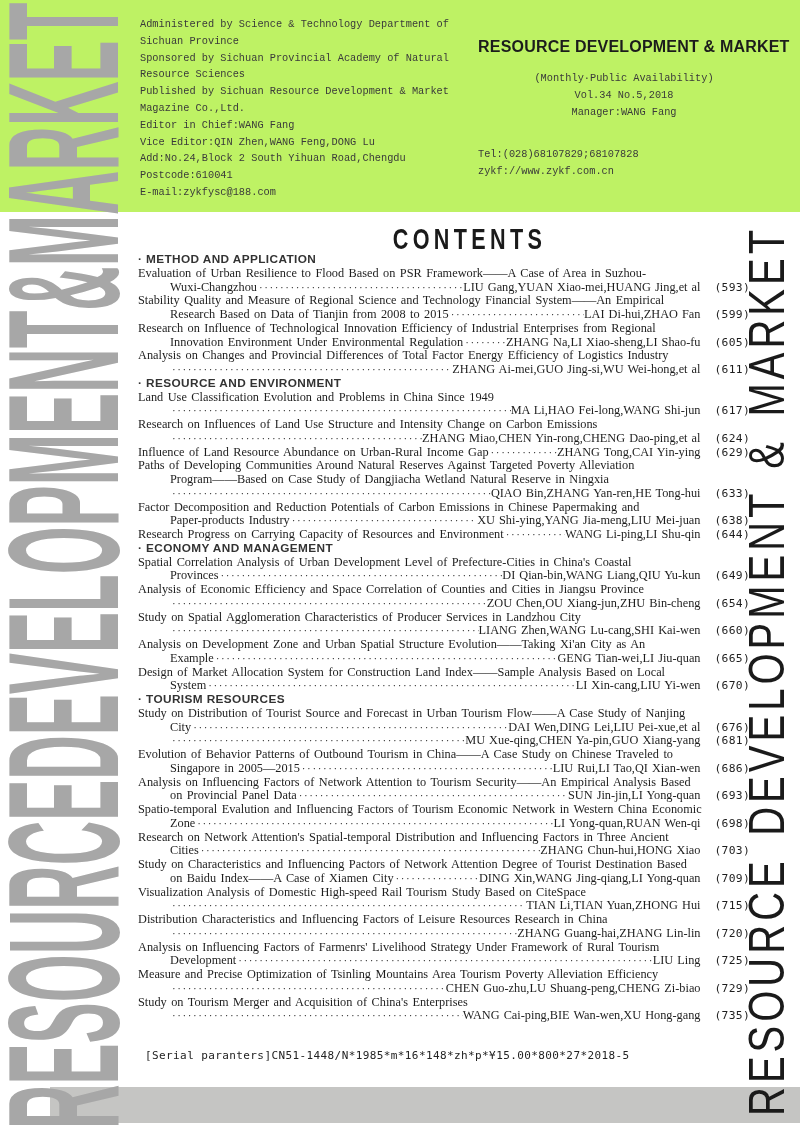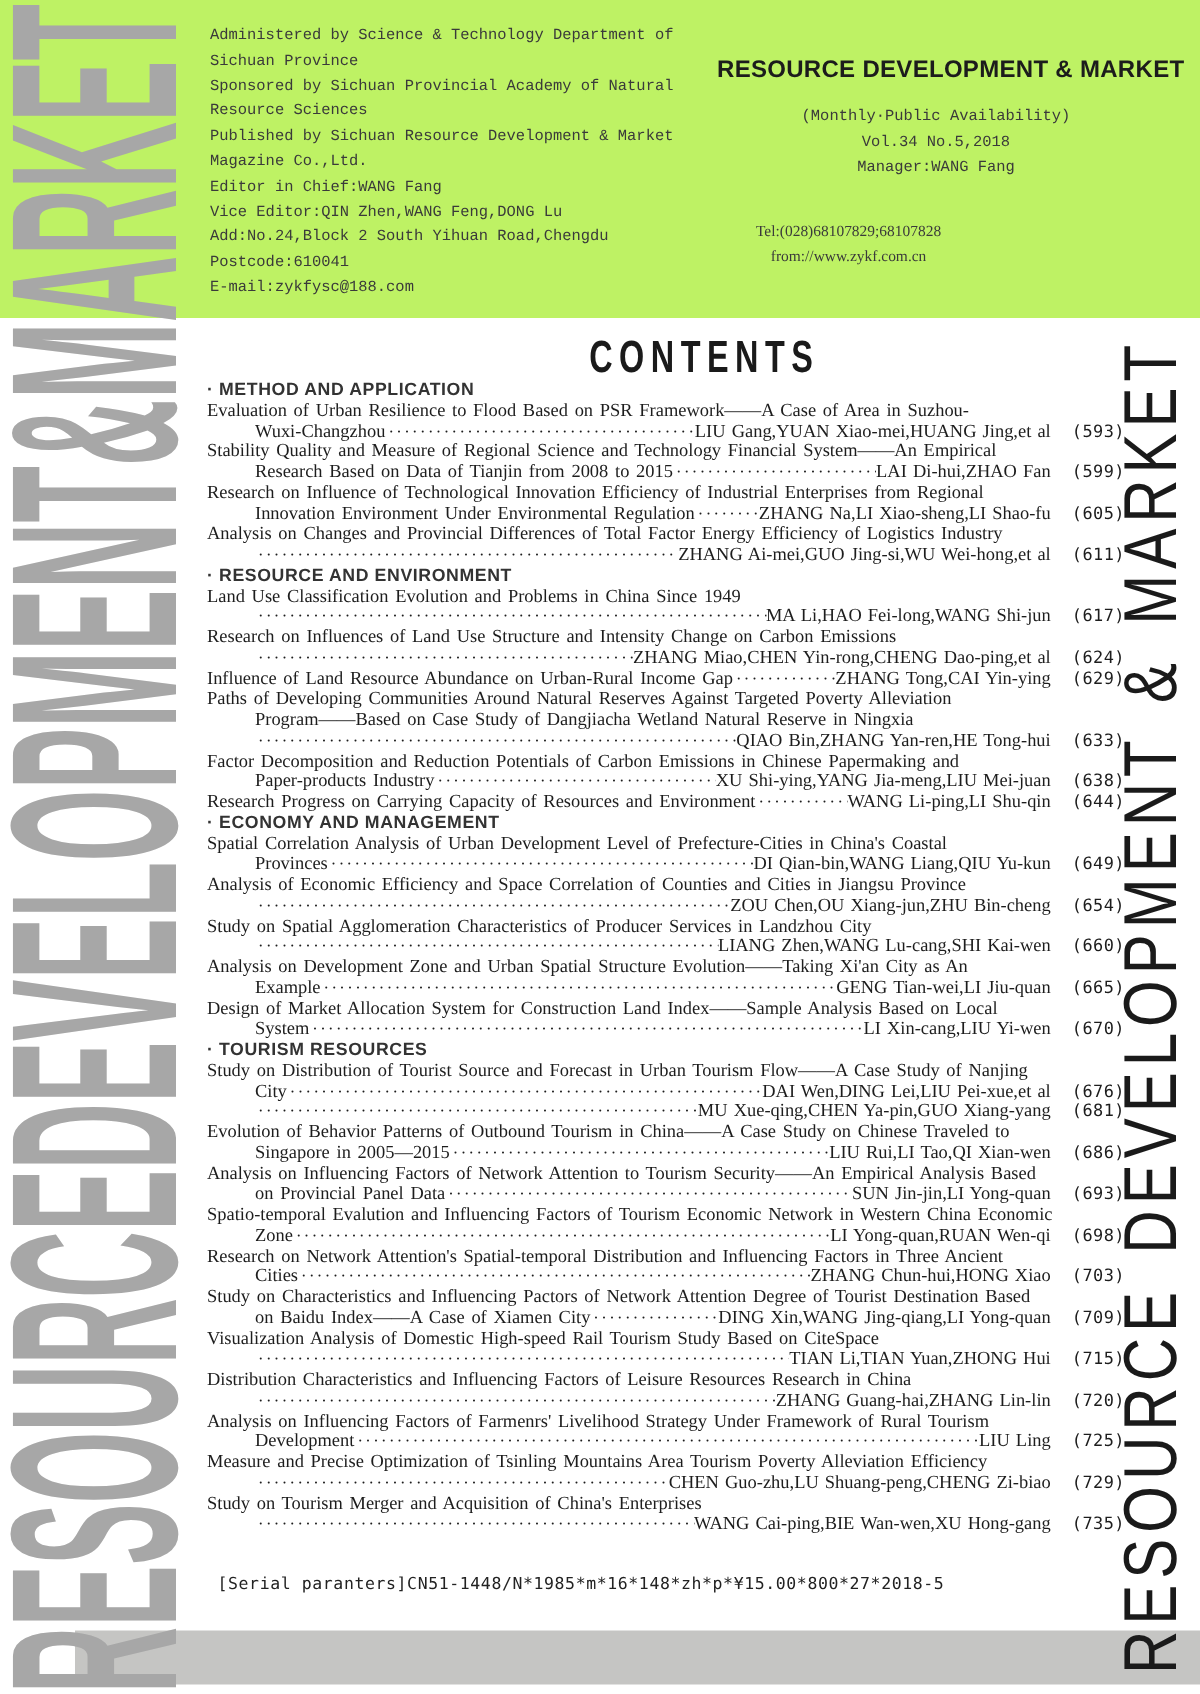--- a/index.html
+++ b/index.html
@@ -11,22 +11,22 @@
   }
   
   .masthead{position:absolute;left:0;top:0;width:800px;height:212px;background:#bef264;z-index:1;}
   .pub-info{position:absolute;left:140px;top:16px;font-family:"Liberation Mono",monospace;
             font-size:10.3px;line-height:16.8px;color:#3a3a3a;white-space:pre;}
   .j-title{position:absolute;left:478px;top:38px;width:300px;
            font-family:"Liberation Sans",sans-serif;font-weight:bold;font-size:16px;
            letter-spacing:0.2px;color:#1c1c1c;white-space:nowrap;}
   .issue-block{position:absolute;left:480px;top:70px;width:288px;text-align:center;
            font-family:"Liberation Mono",monospace;font-size:10.3px;line-height:17px;color:#3a3a3a;}
-  .contact-block{position:absolute;left:504px;top:146px;
-           font-family:Liberation Serif, serif;font-size:10.3px;line-height:17px;color:#3a3a3a;text-align:center;}
+  .contact-block{position:absolute;left:478px;top:146px;
+           font-family:Liberation Mono, monospace;font-size:10.3px;line-height:17px;color:#3a3a3a;}
   
   .banner-left{position:absolute;left:0;top:0;width:1129px;height:130px;
                transform-origin:0 0;transform:rotate(-90deg) translateX(-1129px);z-index:3;}
   .banner-left .txt{display:inline-block;transform-origin:left bottom;transform:scaleX(0.39);
                font-family:"Liberation Sans",sans-serif;font-weight:bold;font-size:158px;
                line-height:126px;color:#a7a7a7;white-space:nowrap;}
   .banner-right{position:absolute;left:742px;top:256px;width:860px;height:58px;
                transform-origin:0 0;transform:rotate(-90deg) translateX(-860px);z-index:3;}
   .banner-right .txt{display:inline-block;transform-origin:left bottom;transform:scaleX(0.8);
                font-family:"Liberation Sans",sans-serif;font-size:50px;line-height:50px;
@@ -60,21 +60,21 @@
 <div class="masthead">
   <div class="pub-info"><div class="m-line">Administered by Science &amp; Technology Department of</div><div class="m-line">Sichuan Province</div><div class="m-line">Sponsored by Sichuan Provincial Academy of Natural</div><div class="m-line">Resource Sciences</div><div class="m-line">Published by Sichuan Resource Development &amp; Market</div><div class="m-line">Magazine Co.,Ltd.</div><div class="m-line">Editor in Chief:WANG Fang</div><div class="m-line">Vice Editor:QIN Zhen,WANG Feng,DONG Lu</div><div class="m-line">Add:No.24,Block 2 South Yihuan Road,Chengdu</div><div class="m-line">Postcode:610041</div><div class="m-line">E-mail:zykfysc@188.com</div></div>
   <div class="j-title">RESOURCE DEVELOPMENT &amp; MARKET</div>
   <div class="issue-block">
       <div class="m-line">(Monthly·Public Availability)</div>
       <div class="m-line">Vol.34 No.5,2018</div>
       <div class="m-line">Manager:WANG Fang</div>
     </div>
   <div class="contact-block">
       <div class="m-line">Tel:(028)68107829;68107828</div>
-      <div class="m-line">from://www.zykf.com.cn</div>
+      <div class="m-line">zykf://www.zykf.com.cn</div>
     </div>
 </div>
 
 <div class="banner-left">
   <span class="txt">RESOURCEDEVELOPMENT&amp;MARKET</span>
 </div>
 <div class="banner-right">
   <span class="txt">RESOURCE DEVELOPMENT &amp; MARKET</span>
 </div>
 

